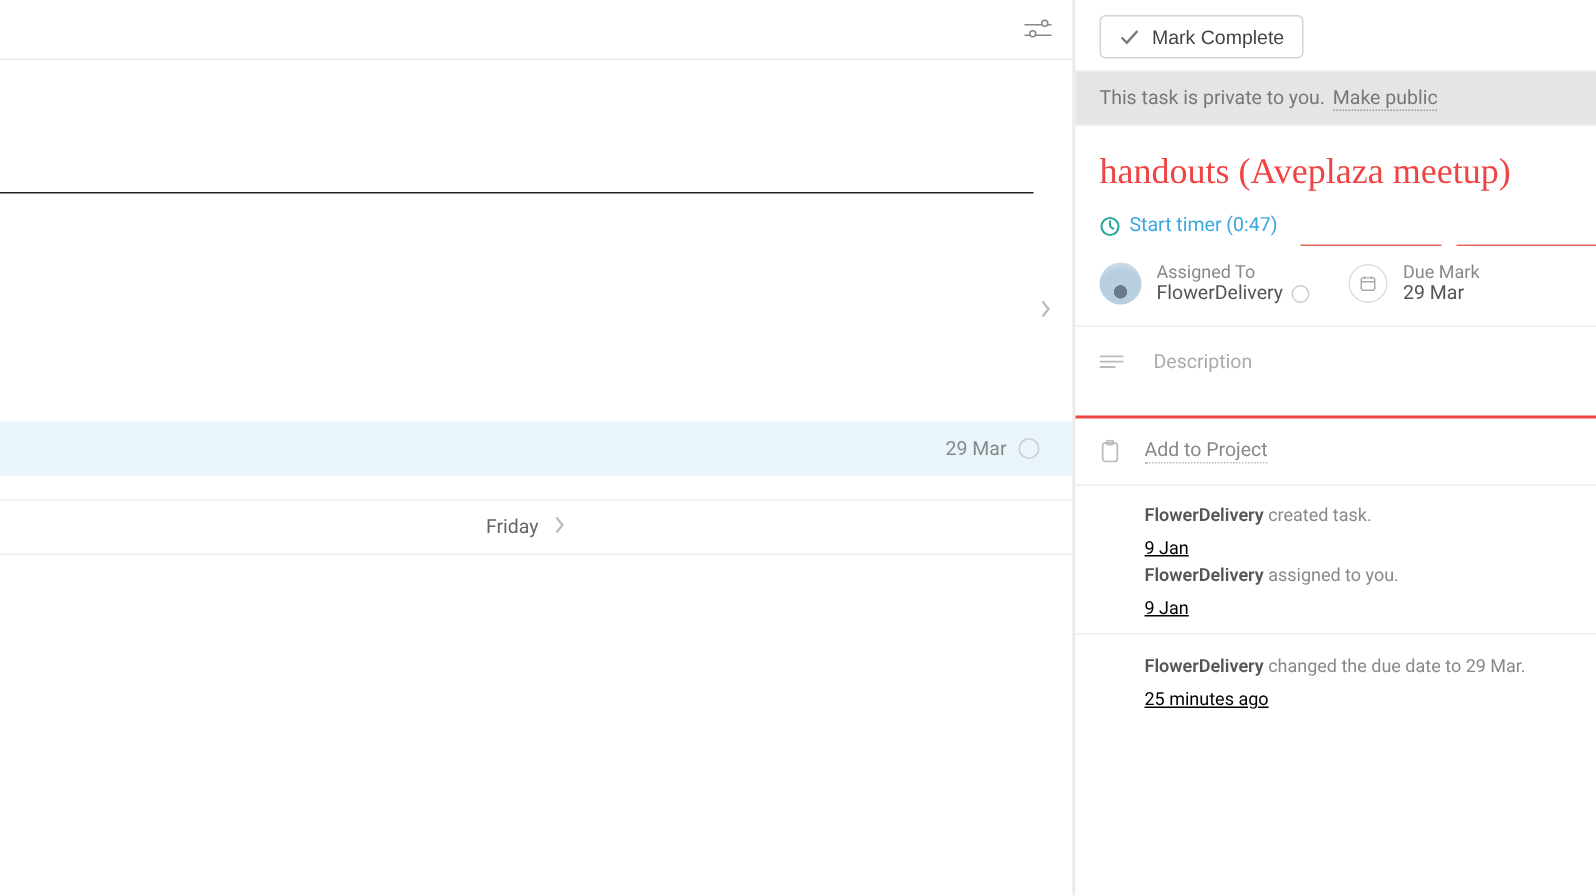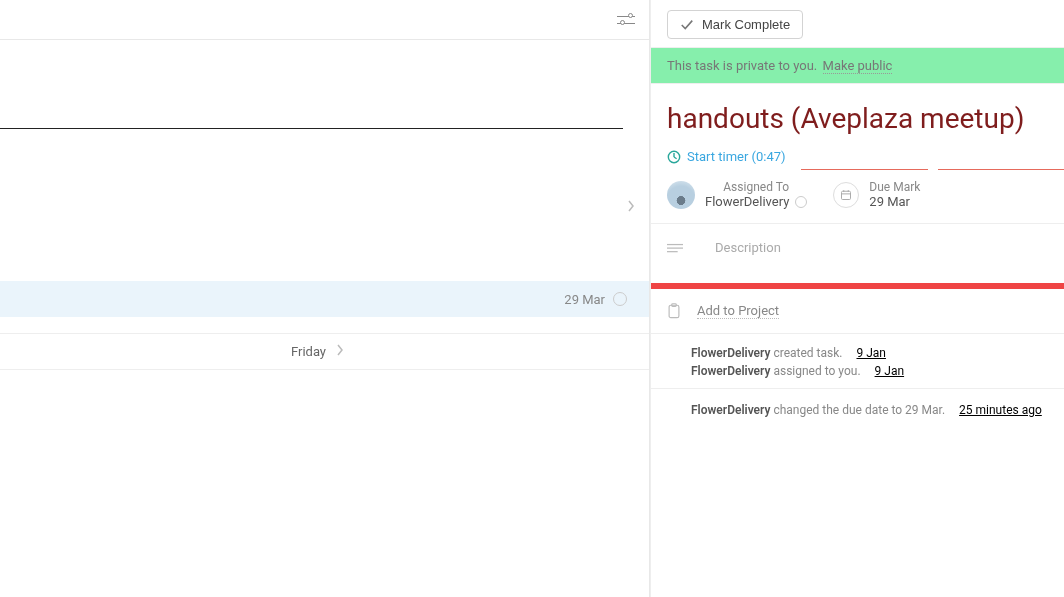--- a/index.html
+++ b/index.html
@@ -103,21 +103,21 @@
     display: flex;
     align-items: center;
     justify-content: center;
     padding-right: 14px;
     gap: 10px;
     color: #666;
   }
 
   
   .right-pane {
-    width: 414px;
+    width: 348px;
     flex: none;
     background: #fff;
     display: flex;
     flex-direction: column;
     border-left: 1px solid #eee;
   }
   .rp-topbar {
     padding: 10px 16px 8px 16px;
     display: flex;
     align-items: center;
@@ -130,39 +130,40 @@
     display: inline-flex;
     align-items: center;
     gap: 8px;
     font-size: 13px;
     color: #444;
     cursor: pointer;
   }
   .check-svg { width: 14px; height: 14px; }
 
   .privacy-row {
-    background: #86efac;
+    background: #e5e5e5;
     border-top: 1px solid #eee;
     border-bottom: 1px solid #eee;
     padding: 10px 16px;
     font-size: 13px;
     color: #777;
   }
   .privacy-row .make-public {
     color: #777;
     border-bottom: 1px dotted #999;
     cursor: pointer;
     margin-left: 2px;
   }
 
   .task-title {
     padding: 18px 16px 6px 16px;
-    font-size: 28px;
+    font-size: 24px;
     font-weight: 400;
-    color: #7f1d1d;
+    color: #ef4444;
+    font-family: Liberation Serif, serif;
   }
   .timer-row {
     padding: 8px 16px 10px 16px;
     display: flex;
     align-items: center;
     gap: 6px;
     position: relative;
   }
   .timer-icon {
     width: 14px; height: 14px;
@@ -198,21 +199,20 @@
     gap: 10px;
   }
   .avatar {
     width: 28px; height: 28px;
     border-radius: 50%;
     background: radial-gradient(circle at 50% 70%, #6a7b8a 0, #6a7b8a 18%, #b8cfe0 19%, #b8cfe0 60%, #dfeaf2 100%);
   }
   .meta-label {
     color: #888;
     font-size: 12px;
-    text-align: center;
   }
   .meta-value {
     color: #555;
     font-size: 13px;
   }
   .assigned-val {
     display: flex;
     align-items: center;
     gap: 6px;
   }
@@ -224,24 +224,24 @@
     align-items: center;
     justify-content: center;
   }
   .cal-icon {
     width: 12px; height: 12px;
   }
 
   .desc-row {
     padding: 16px 16px 28px 16px;
     display: flex;
-    align-items: flex-end;
-    gap: 32px;
+    align-items: center;
+    gap: 20px;
     color: #aaa;
-    border-bottom: 6px solid #ef4444;
+    border-bottom: 2px solid #ef4444;
   }
   .desc-icon {
     width: 16px; height: 12px;
   }
 
   .addproj-row {
     padding: 14px 16px;
     display: flex;
     align-items: flex-end;
     gap: 16px;
@@ -259,20 +259,21 @@
     padding: 10px 16px 8px 40px;
     font-size: 12px;
     color: #888;
     border-bottom: 1px solid #eee;
   }
   .activity-line {
     display: flex;
     align-items: baseline;
     gap: 8px;
     padding: 2px 0;
+    flex-direction: column;
   }
   .activity-line .actor {
     color: #555;
     font-weight: 600;
     font-size: 12px;
   }
   .activity-line .ts {
     color: #000000;
     margin-left: 6px;
     text-decoration: underline;

